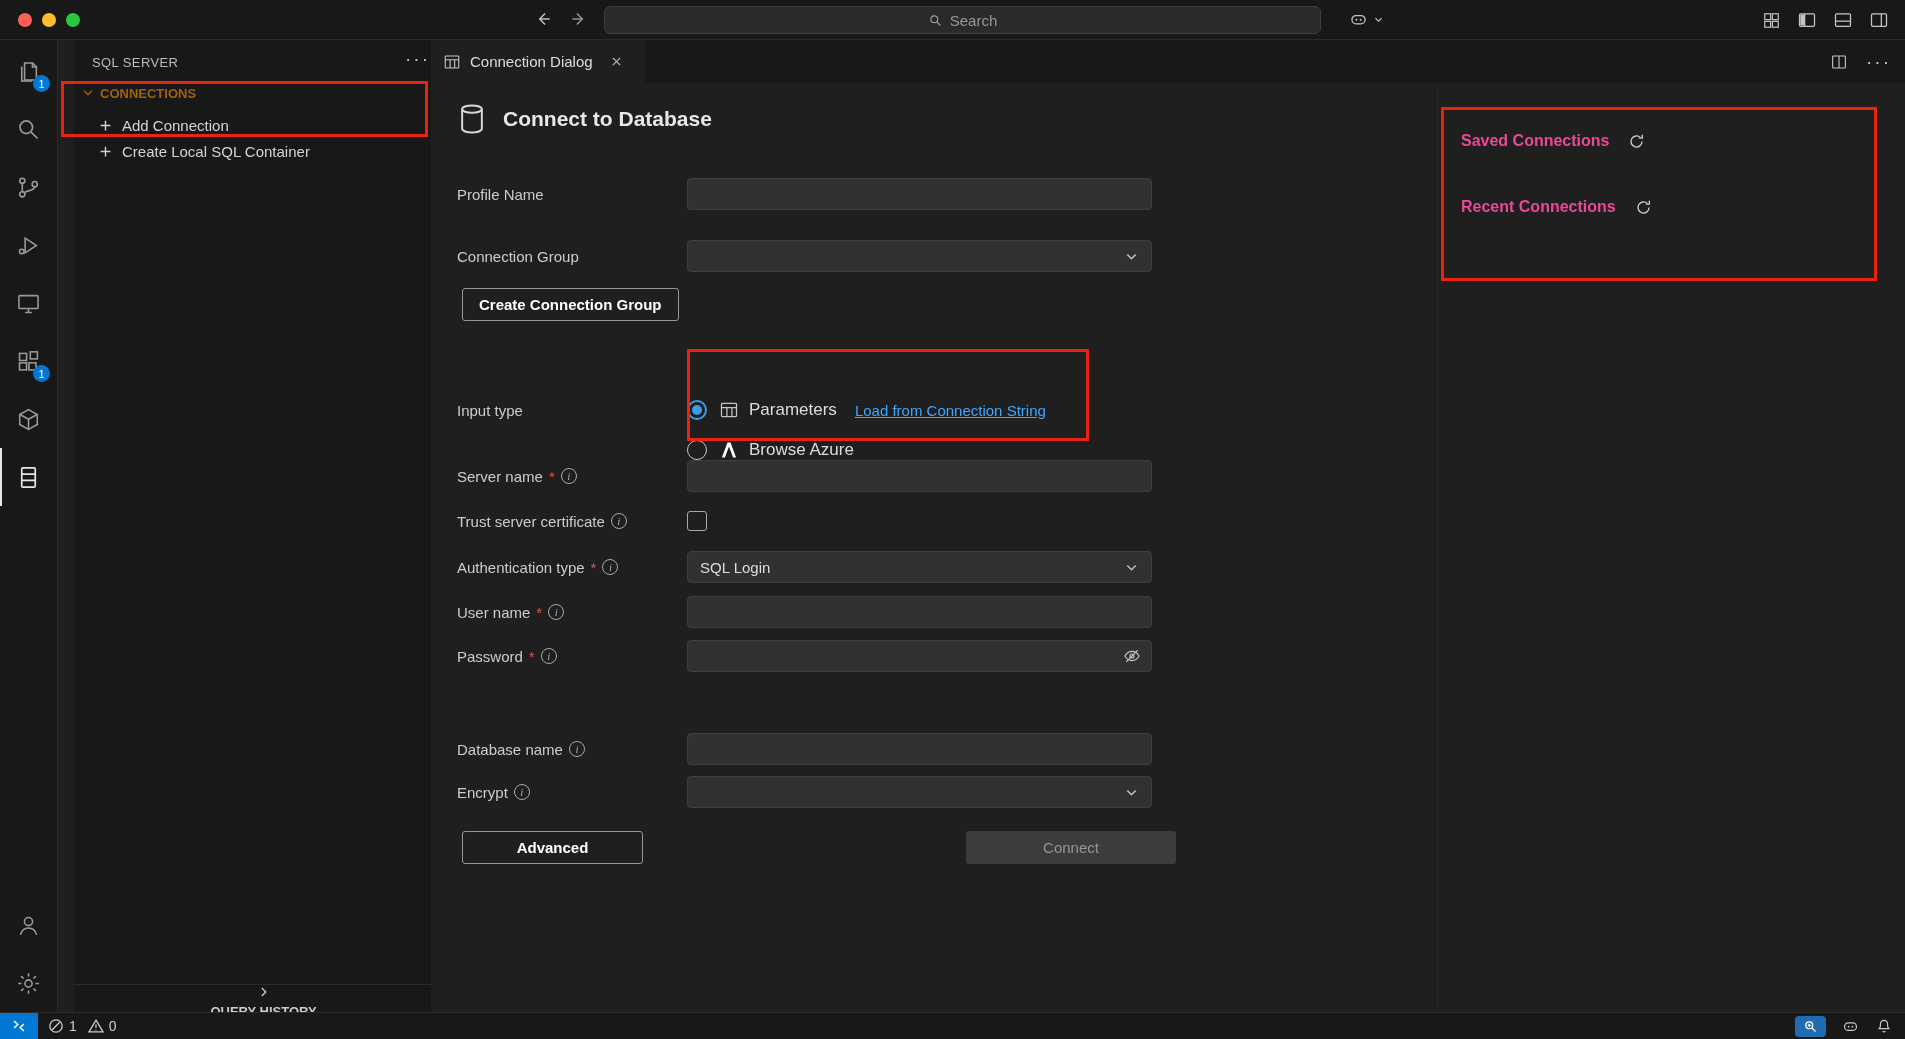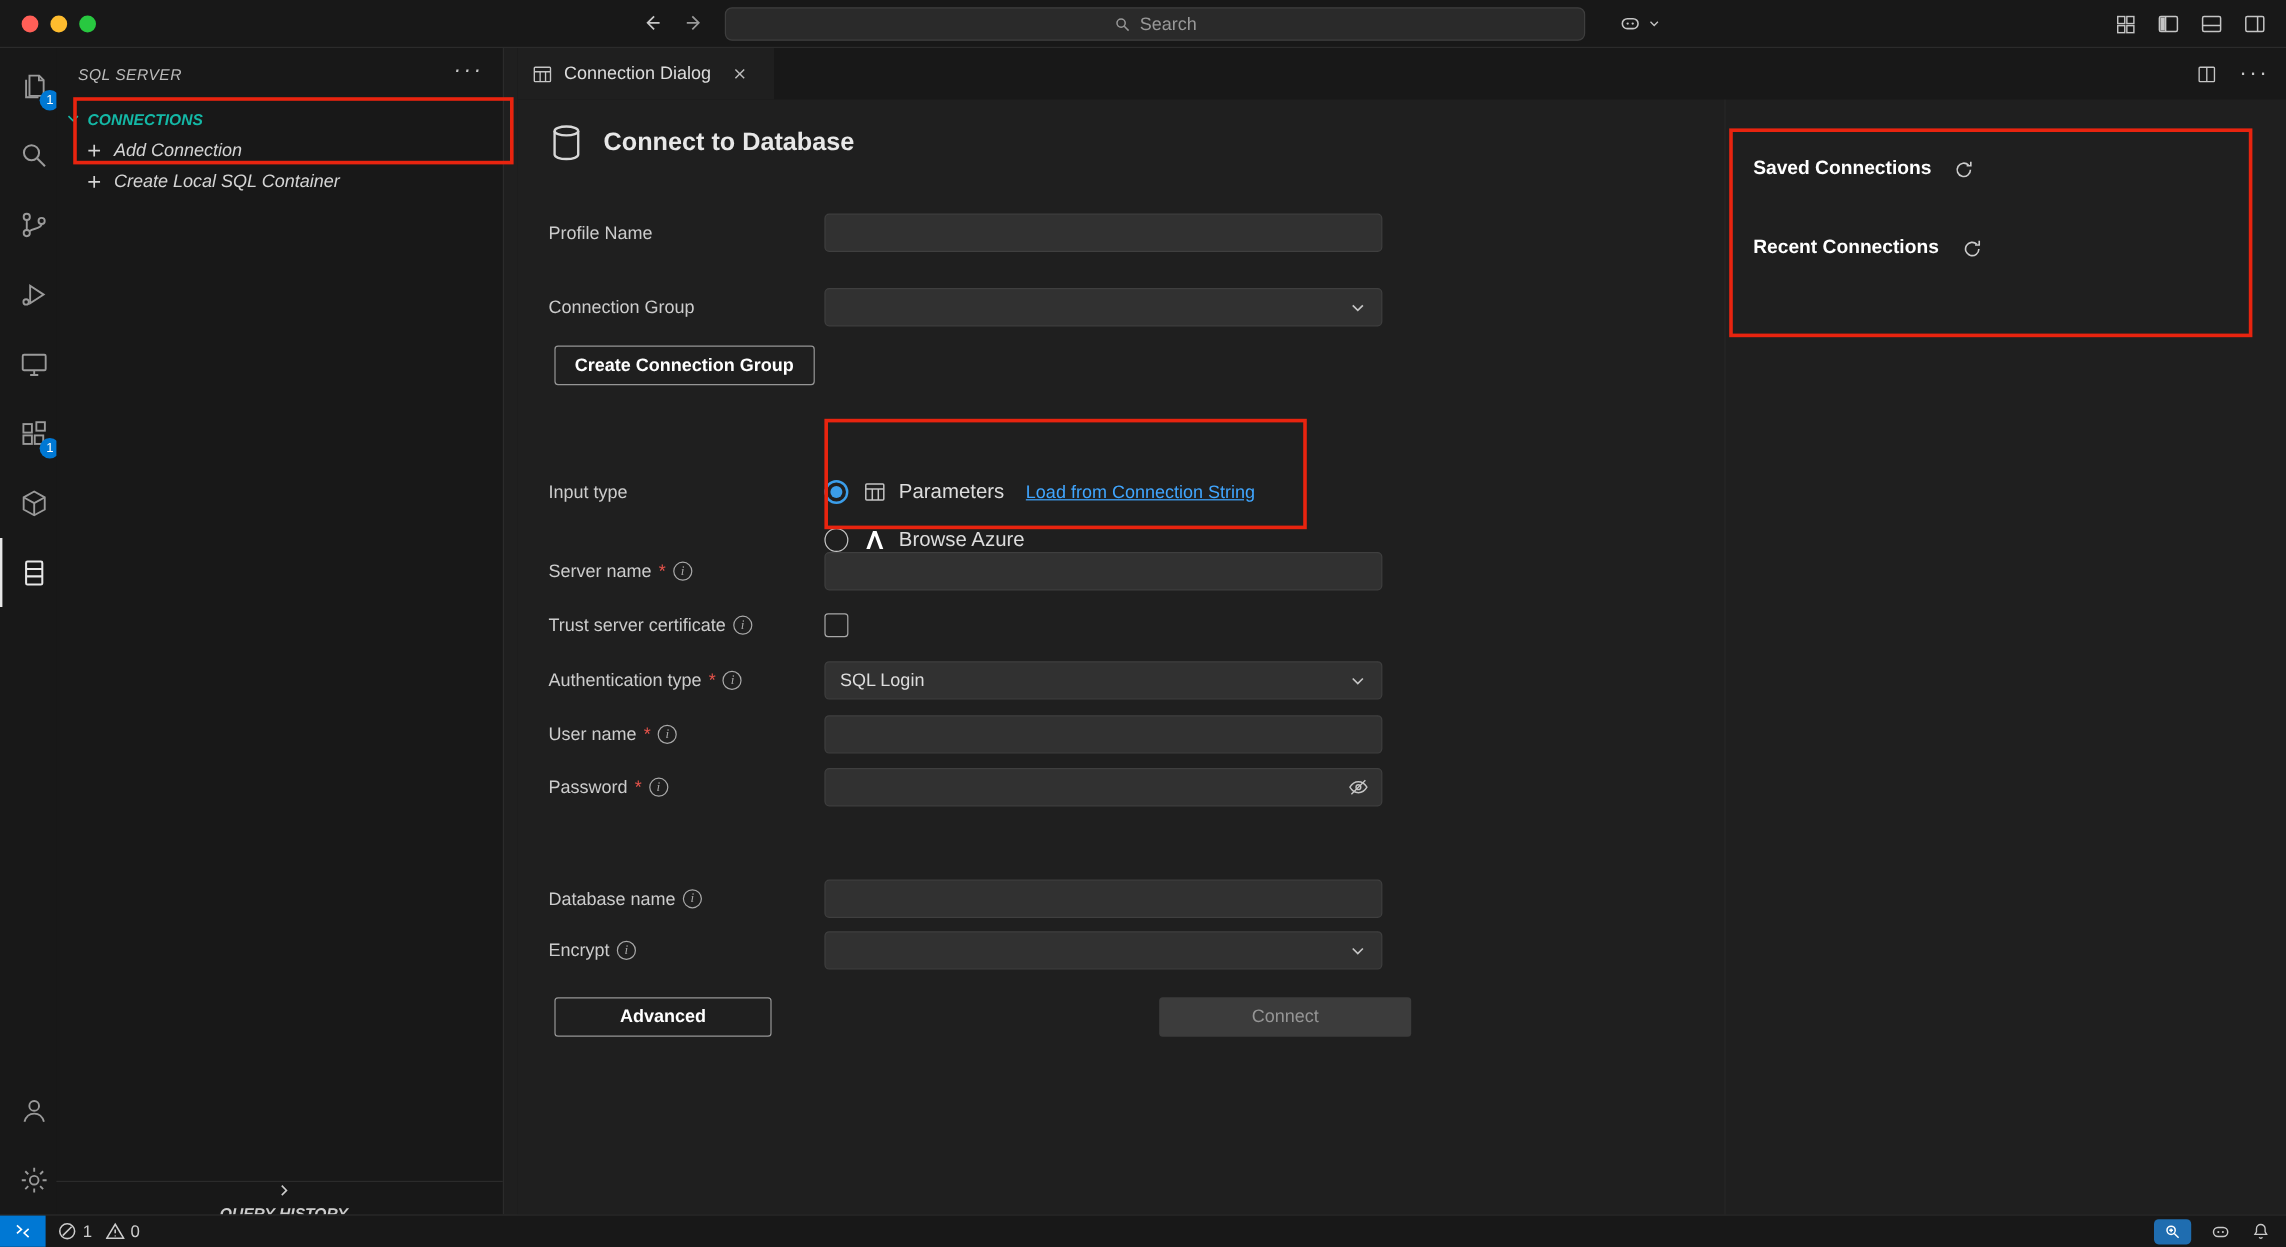--- a/index.html
+++ b/index.html
@@ -18,25 +18,25 @@
   .tb-copilot{position:absolute;left:1348px;top:9px;display:flex;align-items:center;gap:4px;color:#c5c5c5;}
   .tb-right{position:absolute;right:16px;top:10px;display:flex;gap:16px;align-items:center;color:#c5c5c5;}
 
   
   #activitybar{position:absolute;left:0;top:40px;width:58px;height:972px;background:#181818;border-right:1px solid #2b2b2b;}
   .act-item{position:absolute;left:0;width:57px;height:58px;display:flex;align-items:center;justify-content:center;color:#9a9a9a;cursor:pointer;}
   .act-item.active{color:#e7e7e7;box-shadow:inset 2px 0 0 #e7e7e7;}
   .badge{position:absolute;right:7px;bottom:8px;min-width:17px;height:17px;border-radius:9px;background:#0078d4;color:#fff;font-size:11px;display:flex;align-items:center;justify-content:center;padding:0 3px;}
 
   
-  #sidebar{position:absolute;left:47px;top:40px;width:373px;height:972px;background:#181818;border-right:1px solid #2b2b2b;font-style:italic;}
+  #sidebar{position:absolute;left:74px;top:40px;width:373px;height:972px;background:#181818;border-right:1px solid #2b2b2b;}
   .sb-title-row{position:absolute;top:0;left:0;right:0;height:44px;display:flex;align-items:center;padding:0 18px;}
   .sb-title{color:#bbbbbb;font-size:13px;letter-spacing:.4px;}
   .sb-ellipsis{position:absolute;right:16px;top:8px;color:#c5c5c5;font-size:19px;letter-spacing:2px;cursor:pointer;}
-  .sb-section{position:absolute;left:0;right:0;height:26px;display:flex;align-items:center;gap:5px;padding-left:7px;font-size:13px;font-weight:700;color:#14b8a6;cursor:pointer;}
+  .sb-section{position:absolute;left:0;right:0;height:26px;display:flex;gap:5px;padding-left:7px;font-size:13px;font-weight:700;color:#a16207;cursor:pointer;}
   .sb-item{position:absolute;left:0;right:0;height:26px;display:flex;align-items:center;gap:9px;padding-left:24px;font-size:15px;color:#d4d4d4;cursor:pointer;}
   .sb-bottom{position:absolute;bottom:0;left:0;right:0;height:28px;border-top:1px solid #2b2b2b;display:flex;align-items:center;gap:5px;padding-left:7px;font-size:13px;font-weight:700;color:#cccccc;cursor:pointer;flex-direction:column;}
 
   
   #editor{position:absolute;left:431px;top:40px;right:0;height:972px;background:#1f1f1f;}
   #tabbar{position:absolute;top:0;left:0;right:0;height:43px;background:#181818;}
   .tab{position:absolute;left:0;top:0;width:214px;height:43px;background:#1f1f1f;display:flex;align-items:center;gap:9px;padding:0 12px;color:#dddddd;font-size:15px;cursor:pointer;}
   .tab-close{margin-left:8px;color:#bdbdbd;cursor:pointer;}
   .editor-actions{position:absolute;right:14px;top:0;height:43px;display:flex;align-items:center;gap:18px;color:#c5c5c5;}
   .ea-ellipsis{font-size:19px;letter-spacing:2px;cursor:pointer;}
@@ -59,21 +59,21 @@
   .btn-disabled{position:absolute;left:535px;width:210px;height:33px;background:#3c3c3c;border-radius:3px;color:#959595;font-size:15px;display:flex;align-items:center;justify-content:center;}
   .it-row{position:absolute;display:flex;align-items:center;height:24px;margin-top:36px;}
   .radio{width:20px;height:20px;border-radius:50%;flex:none;cursor:pointer;}
   .radio-on{border:2px solid #3b9eea;position:relative;}
   .radio-on::after{content:"";position:absolute;left:3px;top:3px;width:10px;height:10px;border-radius:50%;background:#3b9eea;}
   .radio-off{border:1.5px solid #c8c8c8;}
   .it-icon{margin-left:12px;color:#c5c5c5;}
   .it-text{margin-left:10px;font-size:17px;color:#dddddd;}
   .link{margin-left:18px;color:#40a6ff;text-decoration:underline;font-size:15px;cursor:pointer;}
 
-  .rc-item{position:absolute;left:1030px;display:flex;align-items:center;gap:18px;height:24px;font-size:16px;font-weight:700;color:#ffffff;}
+  .rc-item{position:absolute;left:1030px;display:flex;align-items:center;gap:18px;height:24px;font-size:16px;font-weight:700;color:#ec4899;}
   .rc-refresh{color:#cccccc;cursor:pointer;}
 
   
   #statusbar{position:absolute;left:0;top:1012px;width:100%;height:27px;background:#181818;border-top:1px solid #2b2b2b;font-size:14px;color:#cccccc;}
   .remote{position:absolute;left:0;top:0;width:38px;height:26px;background:#0078d4;color:#ffffff;display:flex;align-items:center;justify-content:center;cursor:pointer;}
   .problems{position:absolute;left:48px;top:0;height:26px;display:flex;align-items:center;gap:5px;cursor:pointer;}
   .problems .cnt{margin-right:6px;}
   .sb-right{position:absolute;right:12px;top:0;height:26px;display:flex;align-items:center;gap:15px;}
   .zoom-btn{background:#1f6db0;border-radius:4px;padding:3px 8px;color:#ffffff;display:flex;align-items:center;cursor:pointer;}
   .sbr-icon{color:#c9c9c9;cursor:pointer;}

